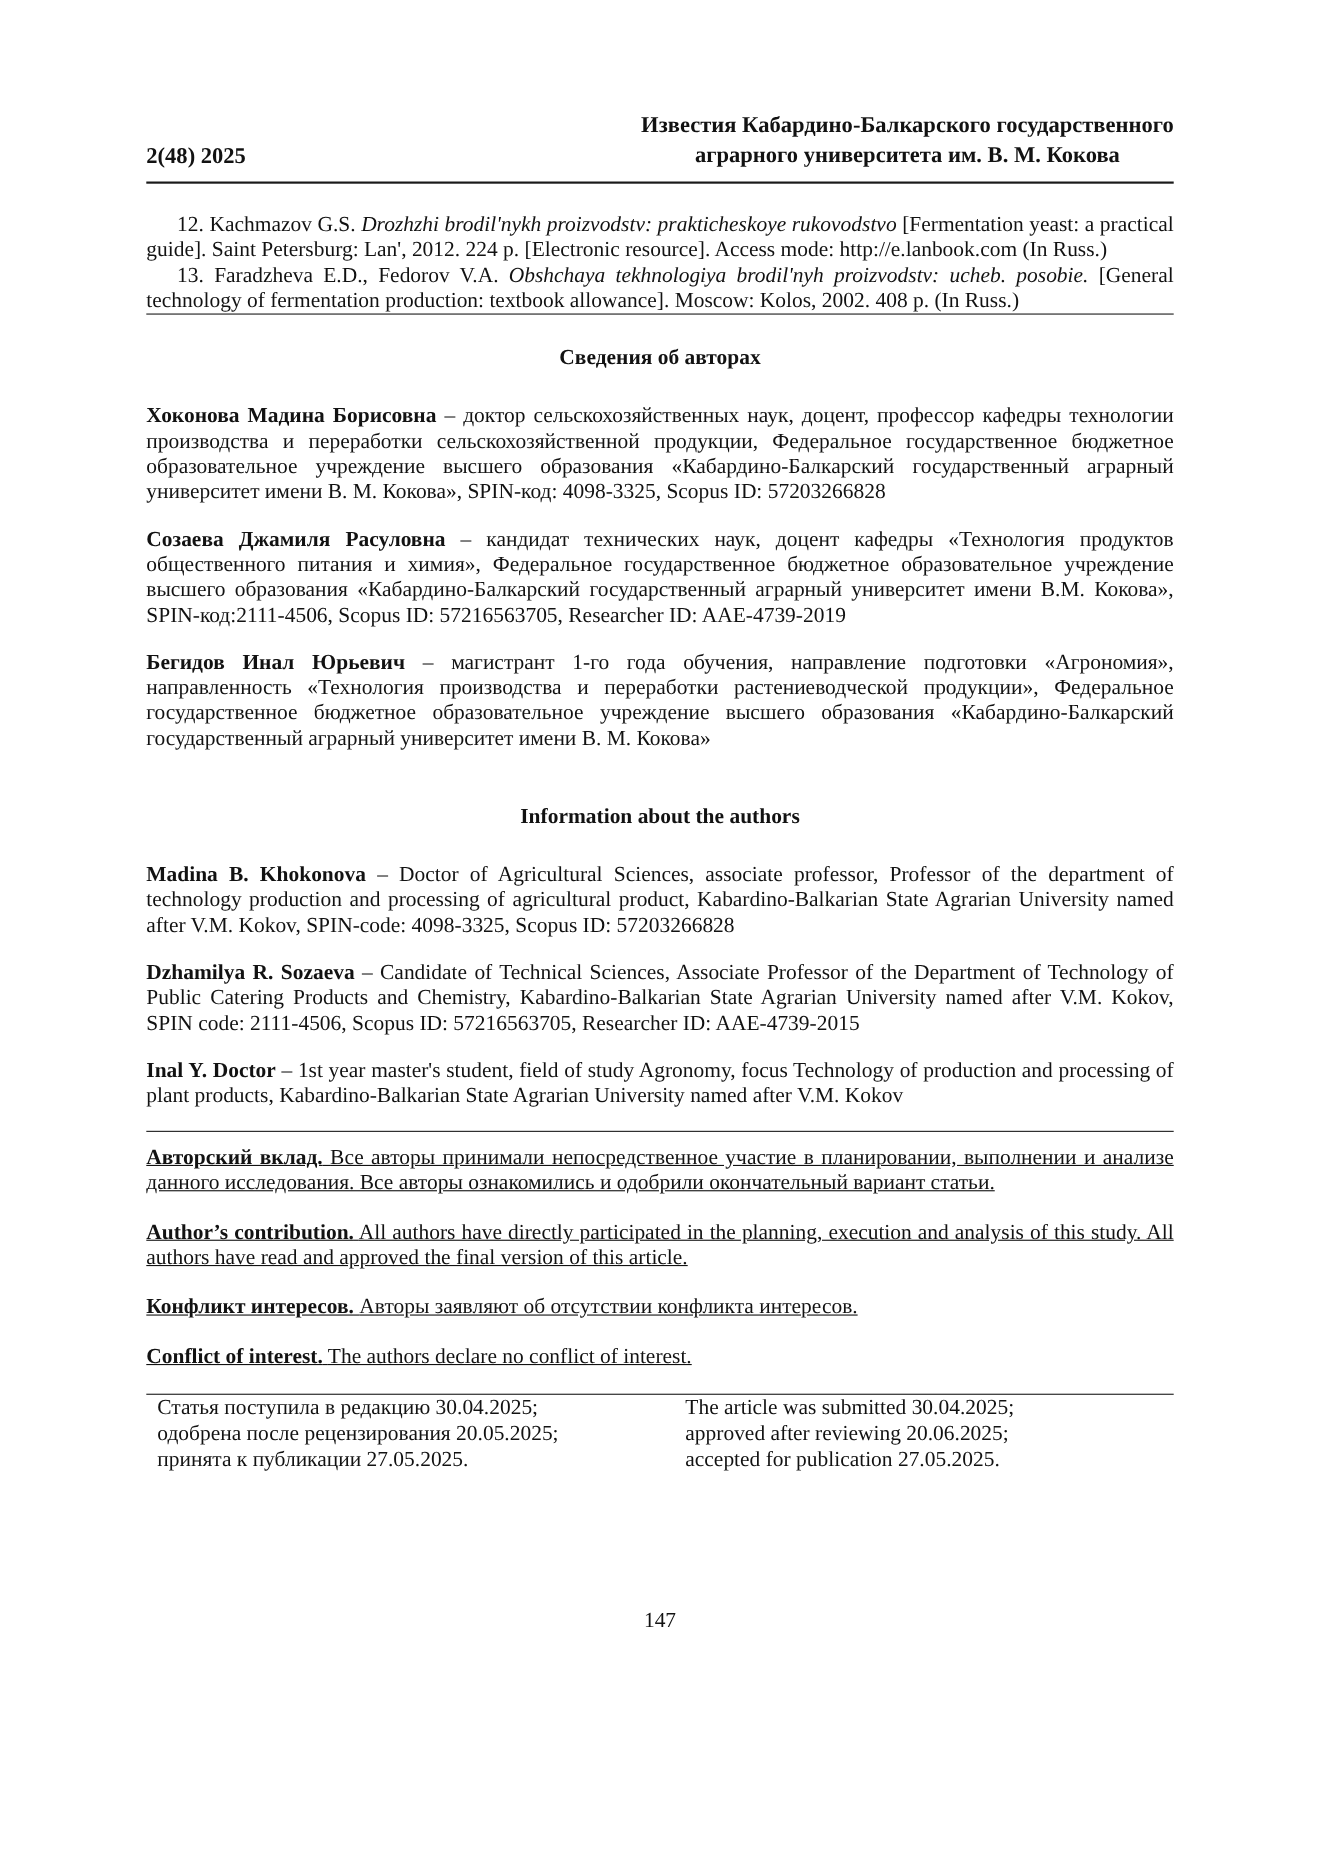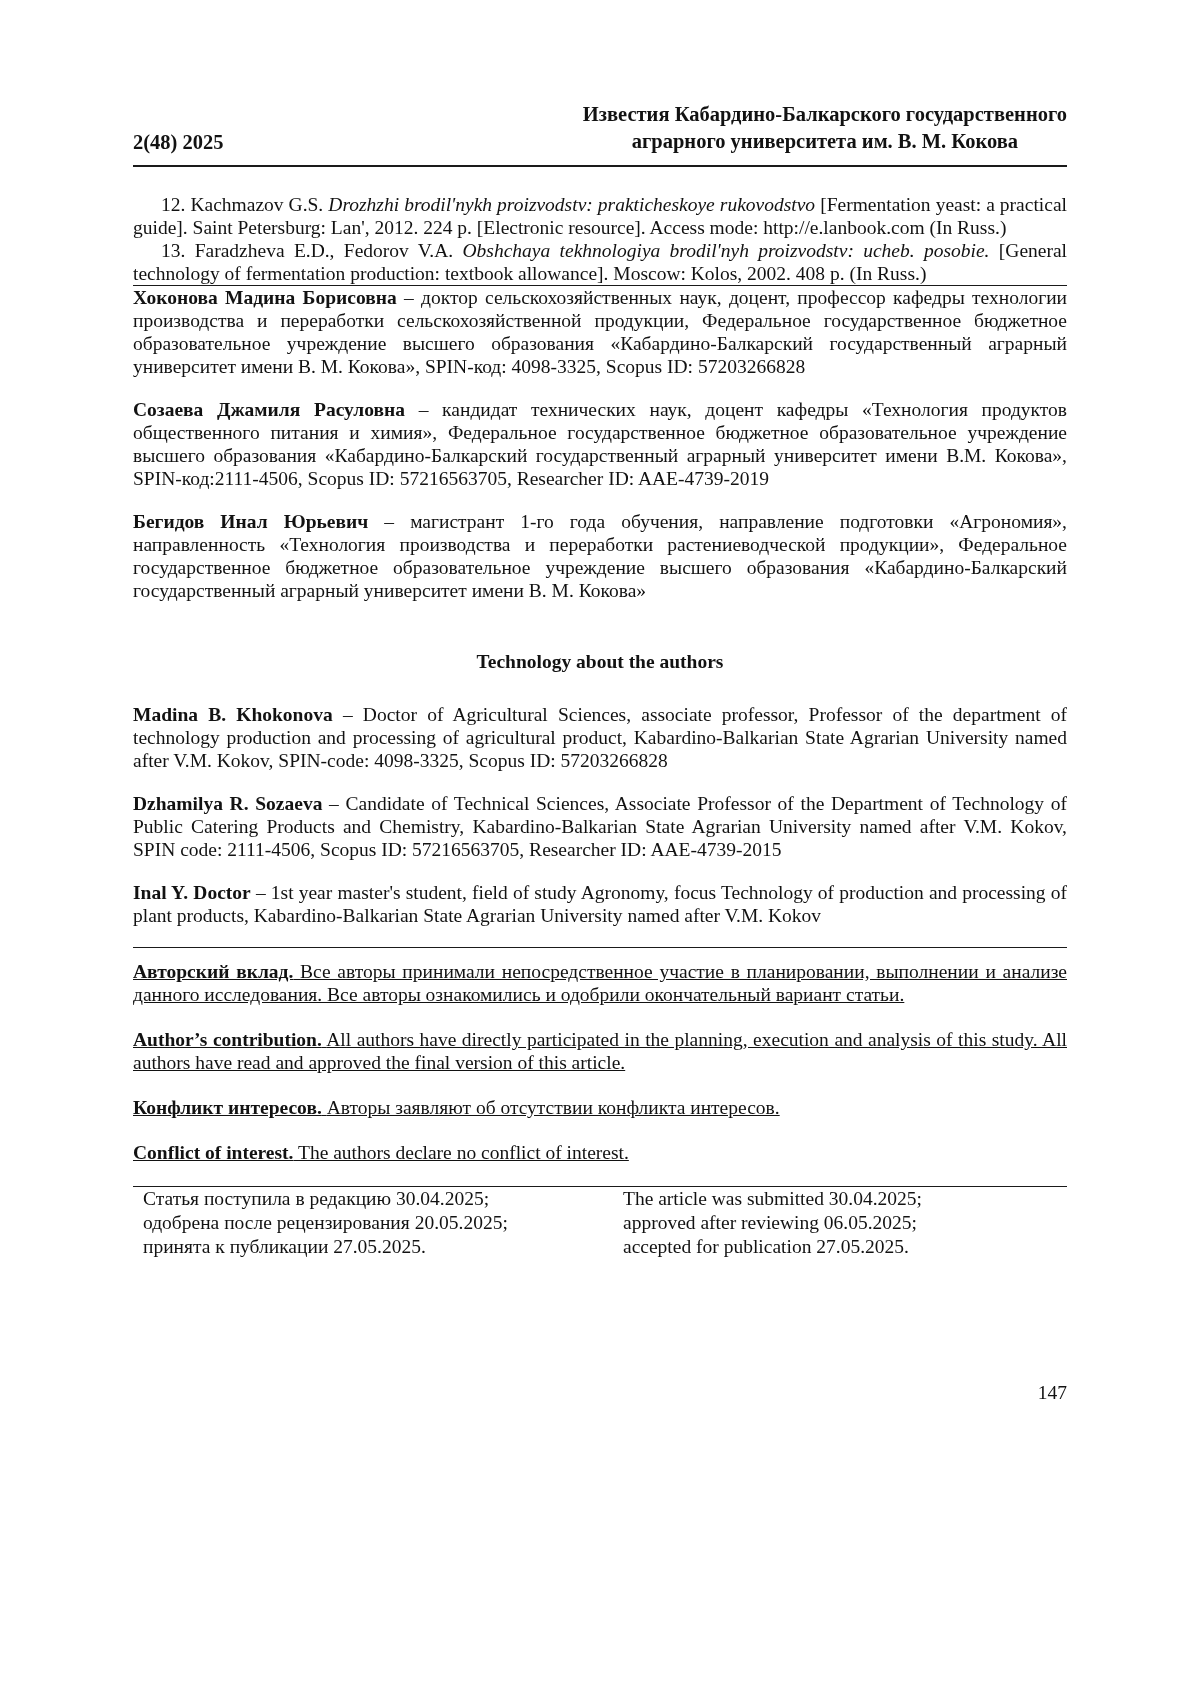--- a/index.html
+++ b/index.html
@@ -81,21 +81,21 @@
 
   
   .submission {
     display: flex;
     line-height: 24px;
   }
   .submission .col-ru { width: 490px; padding-left: 10px; box-sizing: border-box; }
   .submission .col-en { flex: 1; }
 
   .page-number {
-    text-align: right;
+    text-align: center;
     margin-top: 122px;
     font-size: 19.5px;
   }
 </style>
 </head>
 <body>
 
 <div class="page">
   <div class="content">
 
@@ -107,26 +107,27 @@
       </div>
     </div>
 
     <div class="refs">
       <p class="ref"><span>12. Kachmazov G.S.</span> <i>Drozhzhi brodil'nykh proizvodstv: prakticheskoye rukovodstvo</i> <span>[Fermentation yeast: a practical guide]. Saint Petersburg: Lan', 2012. 224 p. [Electronic resource]. Access mode: http://e.lanbook.com (In Russ.)</span></p>
       <p class="ref"><span>13. Faradzheva E.D., Fedorov V.A.</span> <i>Obshchaya tekhnologiya brodil'nyh proizvodstv: ucheb. posobie.</i> <span>[General technology of fermentation production: textbook allowance]. Moscow: Kolos, 2002. 408 p. (In Russ.)</span></p>
     </div>
 
     <hr class="rule rule-1">
 
+    <div class="section-heading">Сведения об авторах</div>
 
     <p class="author-para"><b>Хоконова Мадина Борисовна</b> <span>– доктор сельскохозяйственных наук, доцент, профессор кафедры технологии производства и переработки сельскохозяйственной продукции, Федеральное государственное бюджетное образовательное учреждение высшего образования «Кабардино-Балкарский государственный аграрный университет имени В. М. Кокова», SPIN-код: 4098-3325, Scopus ID: 57203266828</span></p>
     <p class="author-para"><b>Созаева Джамиля Расуловна</b> <span>– кандидат технических наук, доцент кафедры «Технология продуктов общественного питания и химия», Федеральное государственное бюджетное образовательное учреждение высшего образования «Кабардино-Балкарский государственный аграрный университет имени В.М. Кокова», SPIN-код:2111-4506, Scopus ID: 57216563705, Researcher ID: AAE-4739-2019</span></p>
     <p class="author-para"><b>Бегидов Инал Юрьевич</b> <span>– магистрант 1-го года обучения, направление подготовки «Агрономия», направленность «Технология производства и переработки растениеводческой продукции», Федеральное государственное бюджетное образовательное учреждение высшего образования «Кабардино-Балкарский государственный аграрный университет имени В. М. Кокова»</span></p>
 
-    <div class="section-heading en">Technology about the authors</div>
+    <div class="section-heading en">Information about the authors</div>
 
     <p class="author-para"><b>Madina B. Khokonova</b> <span>– Doctor of Agricultural Sciences, associate professor, Professor of the department of technology production and processing of agricultural product, Kabardino-Balkarian State Agrarian University named after V.M. Kokov, SPIN-code: 4098-3325, Scopus ID: 57203266828</span></p>
     <p class="author-para"><b>Dzhamilya R. Sozaeva</b> <span>– Candidate of Technical Sciences, Associate Professor of the Department of Technology of Public Catering Products and Chemistry, Kabardino-Balkarian State Agrarian University named after V.M. Kokov, SPIN code: 2111-4506, Scopus ID: 57216563705, Researcher ID: AAE-4739-2015</span></p>
     <p class="author-para"><b>Inal Y. Doctor</b> <span>– 1st year master's student, field of study Agronomy, focus Technology of production and processing of plant products, Kabardino-Balkarian State Agrarian University named after V.M. Kokov</span></p>
 
     <hr class="rule rule-2">
 
     <p class="contrib-para"><b>Авторский вклад.</b> <span>Все авторы принимали непосредственное участие в планировании, выполнении и анализе данного исследования. Все авторы ознакомились и одобрили окончательный вариант статьи.</span></p>
     <p class="contrib-para"><b>Author’s contribution.</b> <span>All authors have directly participated in the planning, execution and analysis of this study. All authors have read and approved the final version of this article.</span></p>
     <p class="contrib-para"><b>Конфликт интересов.</b> <span>Авторы заявляют об отсутствии конфликта интересов.</span></p>
@@ -135,21 +136,21 @@
     <hr class="rule rule-3">
 
     <div class="submission">
       <div class="col-ru">
         <div>Статья поступила в редакцию 30.04.2025;</div>
         <div>одобрена после рецензирования 20.05.2025;</div>
         <div>принята к публикации 27.05.2025.</div>
       </div>
       <div class="col-en">
         <div>The article was submitted 30.04.2025;</div>
-        <div>approved after reviewing 06.05.2025;</div>
+        <div>approved after reviewing 20.06.2025;</div>
         <div>accepted for publication 27.05.2025.</div>
       </div>
     </div>
 
     <div class="page-number">147</div>
 
   </div>
 </div>
 
 </body></html>

